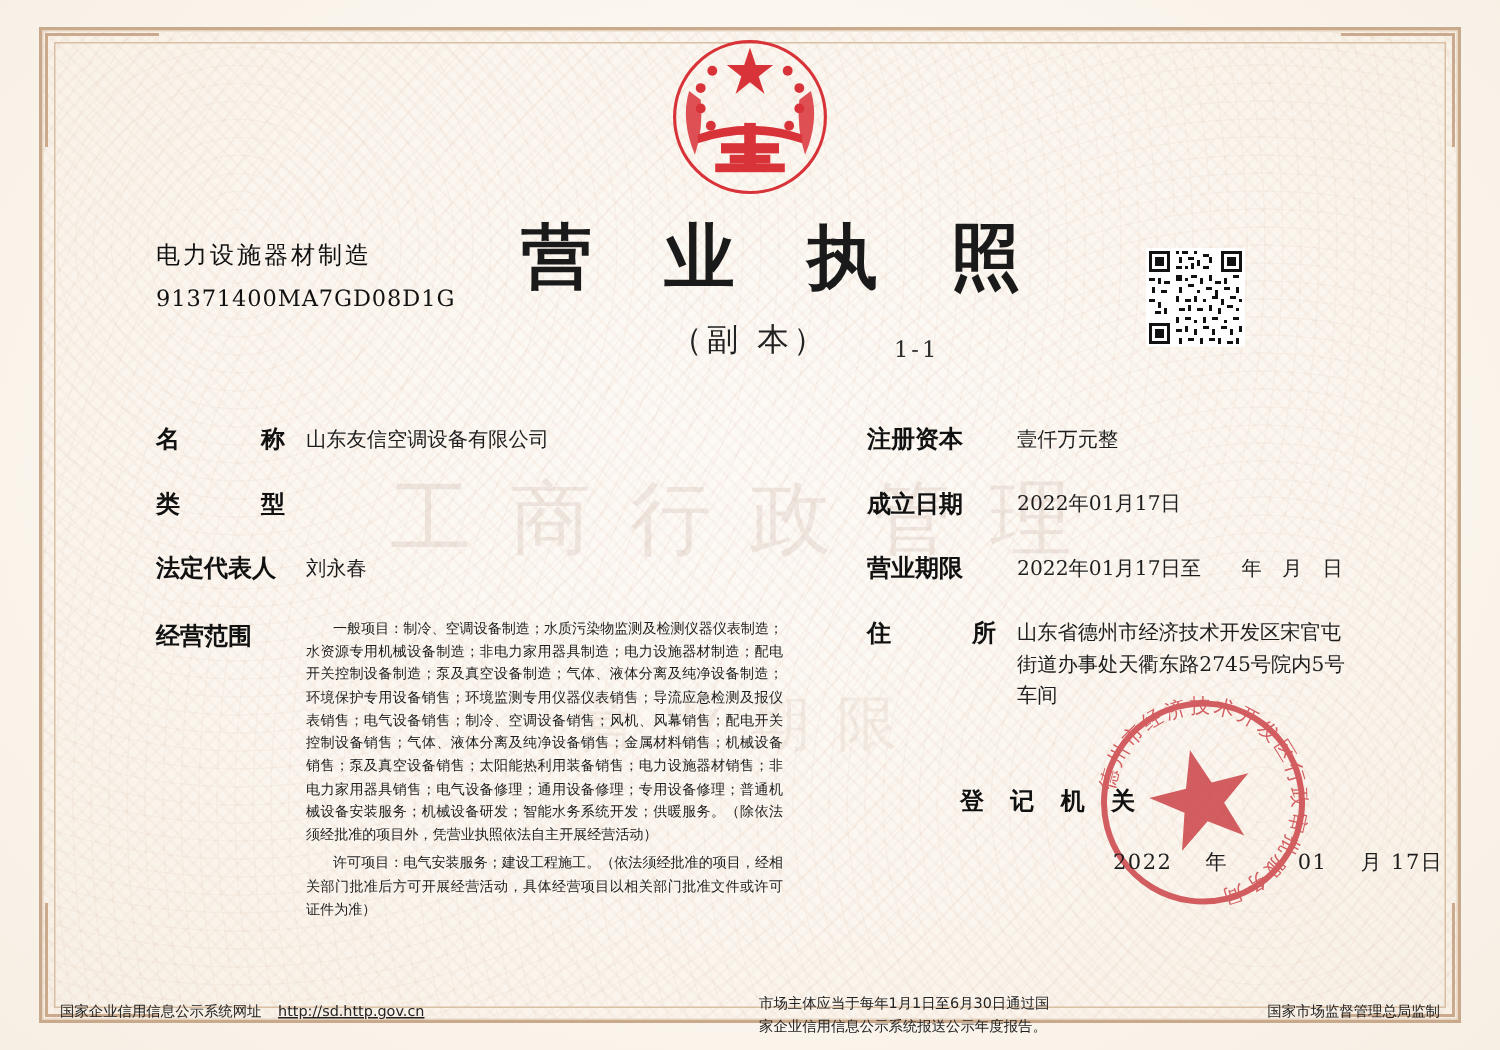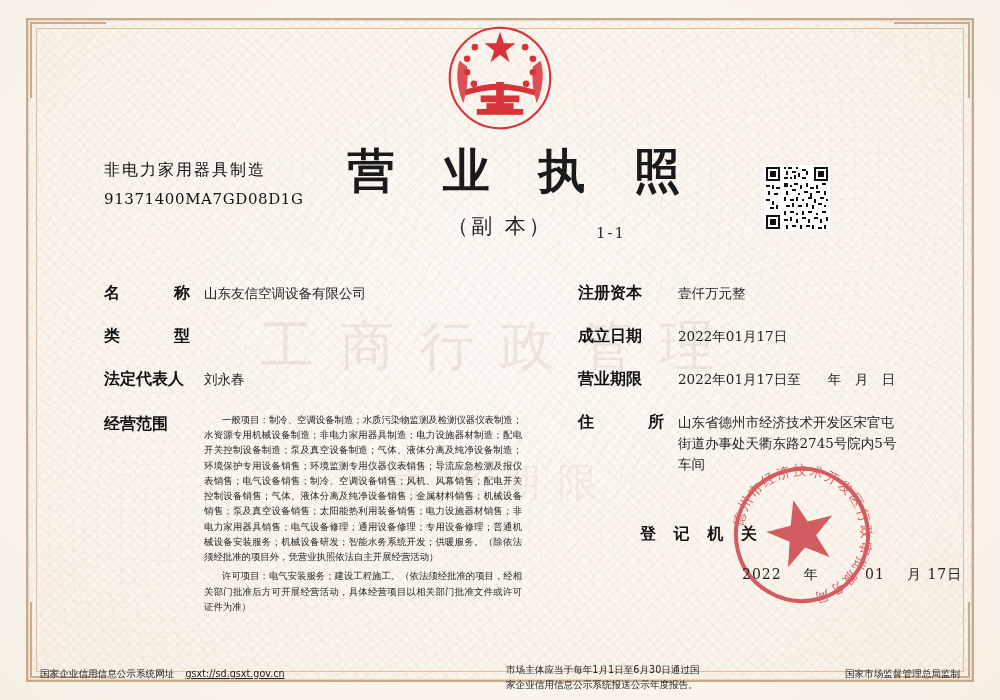--- a/index.html
+++ b/index.html
@@ -201,21 +201,21 @@
         <path d="M102 40 Q108 60 98 84 Q92 66 94 46 Z" fill="#d9333a" opacity=".85"></path>
       </g>
     </svg>
   </div>
 
   <div class="title">营 业 执 照</div>
   <div class="subtitle">（副 本）</div>
   <div class="serial">1-1</div>
 
   <div class="code-block">
-    <div class="code-label">非电力家用器具制造</div>
+    <div class="code-label">电力设施器材制造</div>
     <div class="code-value">91371400MA7GD08D1G</div>
   </div>
 
   <div class="qr-wrap">
     <svg class="qr" viewBox="0 0 33 33" shape-rendering="crispEdges" aria-hidden="true">
       <rect width="33" height="33" fill="#fff"></rect>
       <g fill="#111">
         <rect x="1" y="1" width="7" height="7"></rect>
           <rect x="2" y="2" width="5" height="5" fill="#fff"></rect>
           <rect x="3" y="3" width="3" height="3"></rect>
@@ -388,21 +388,21 @@
 
   <div class="date-line">
     <span class="y">2022</span><span>年</span>
     <span class="m">01</span><span>月</span>
     <span class="d">17</span><span>日</span>
   </div>
 
   <div class="footer">
     <div class="f-left">
       <span>国家企业信用信息公示系统网址</span>
-      <span class="url">gsxt://sd.gsxt.gov.cn</span>
+      <span class="url">http://sd.http.gov.cn</span>
     </div>
     <div class="f-center">
       <div>市场主体应当于每年1月1日至6月30日通过国</div>
       <div>家企业信用信息公示系统报送公示年度报告。</div>
     </div>
     <div class="f-right">国家市场监督管理总局监制</div>
   </div>
 
 </div>
 

